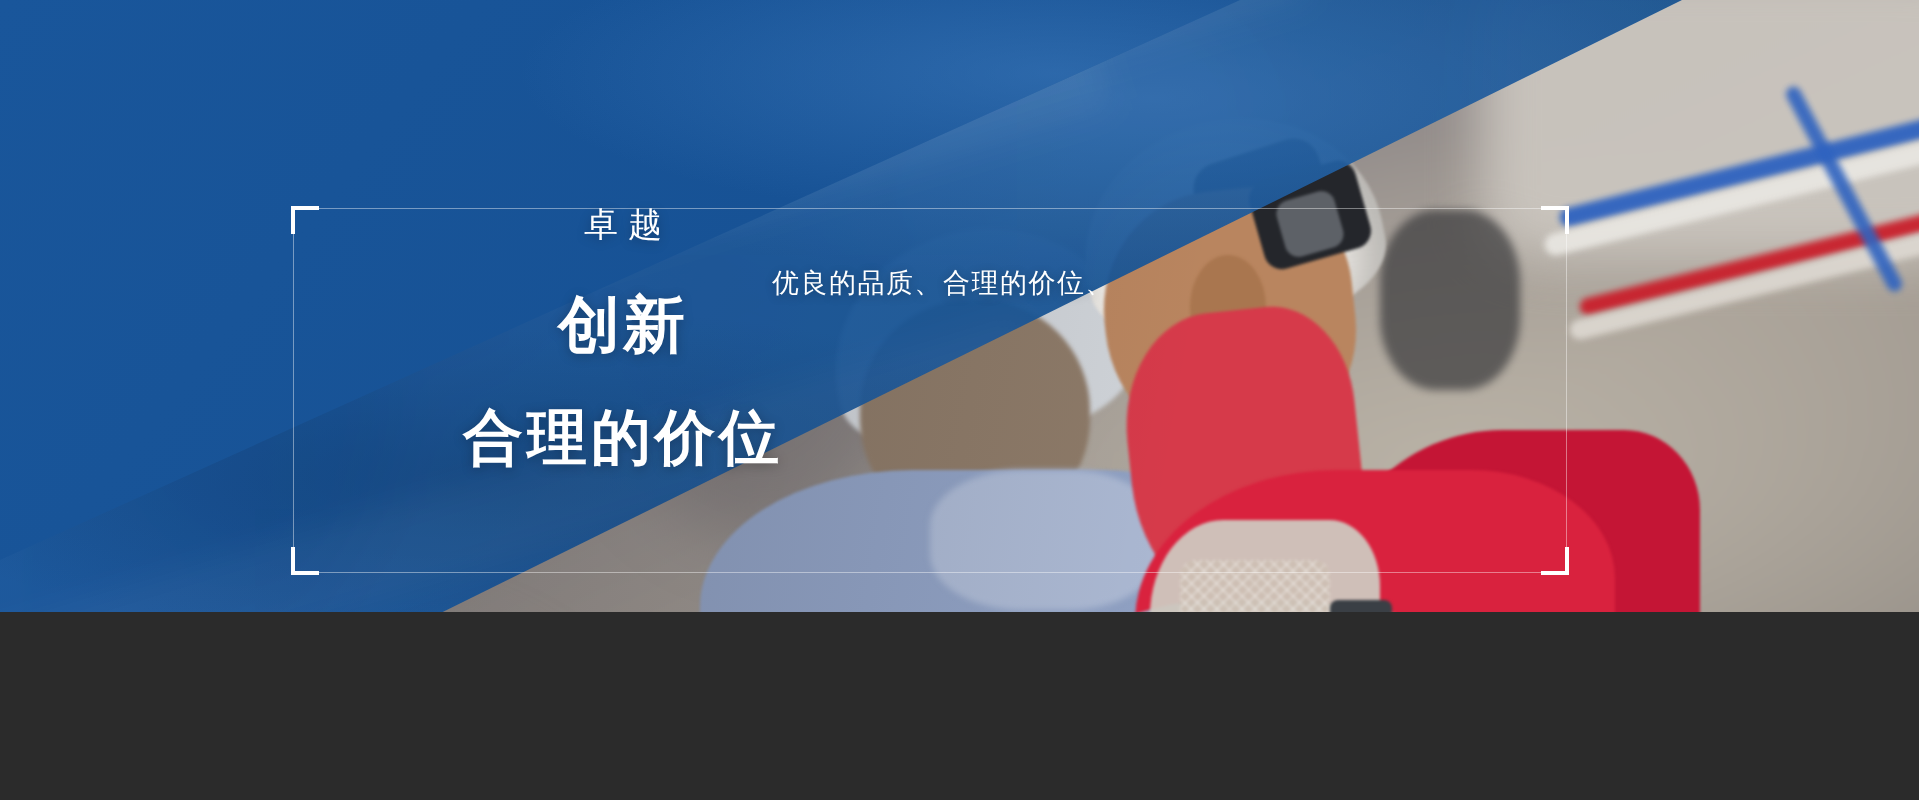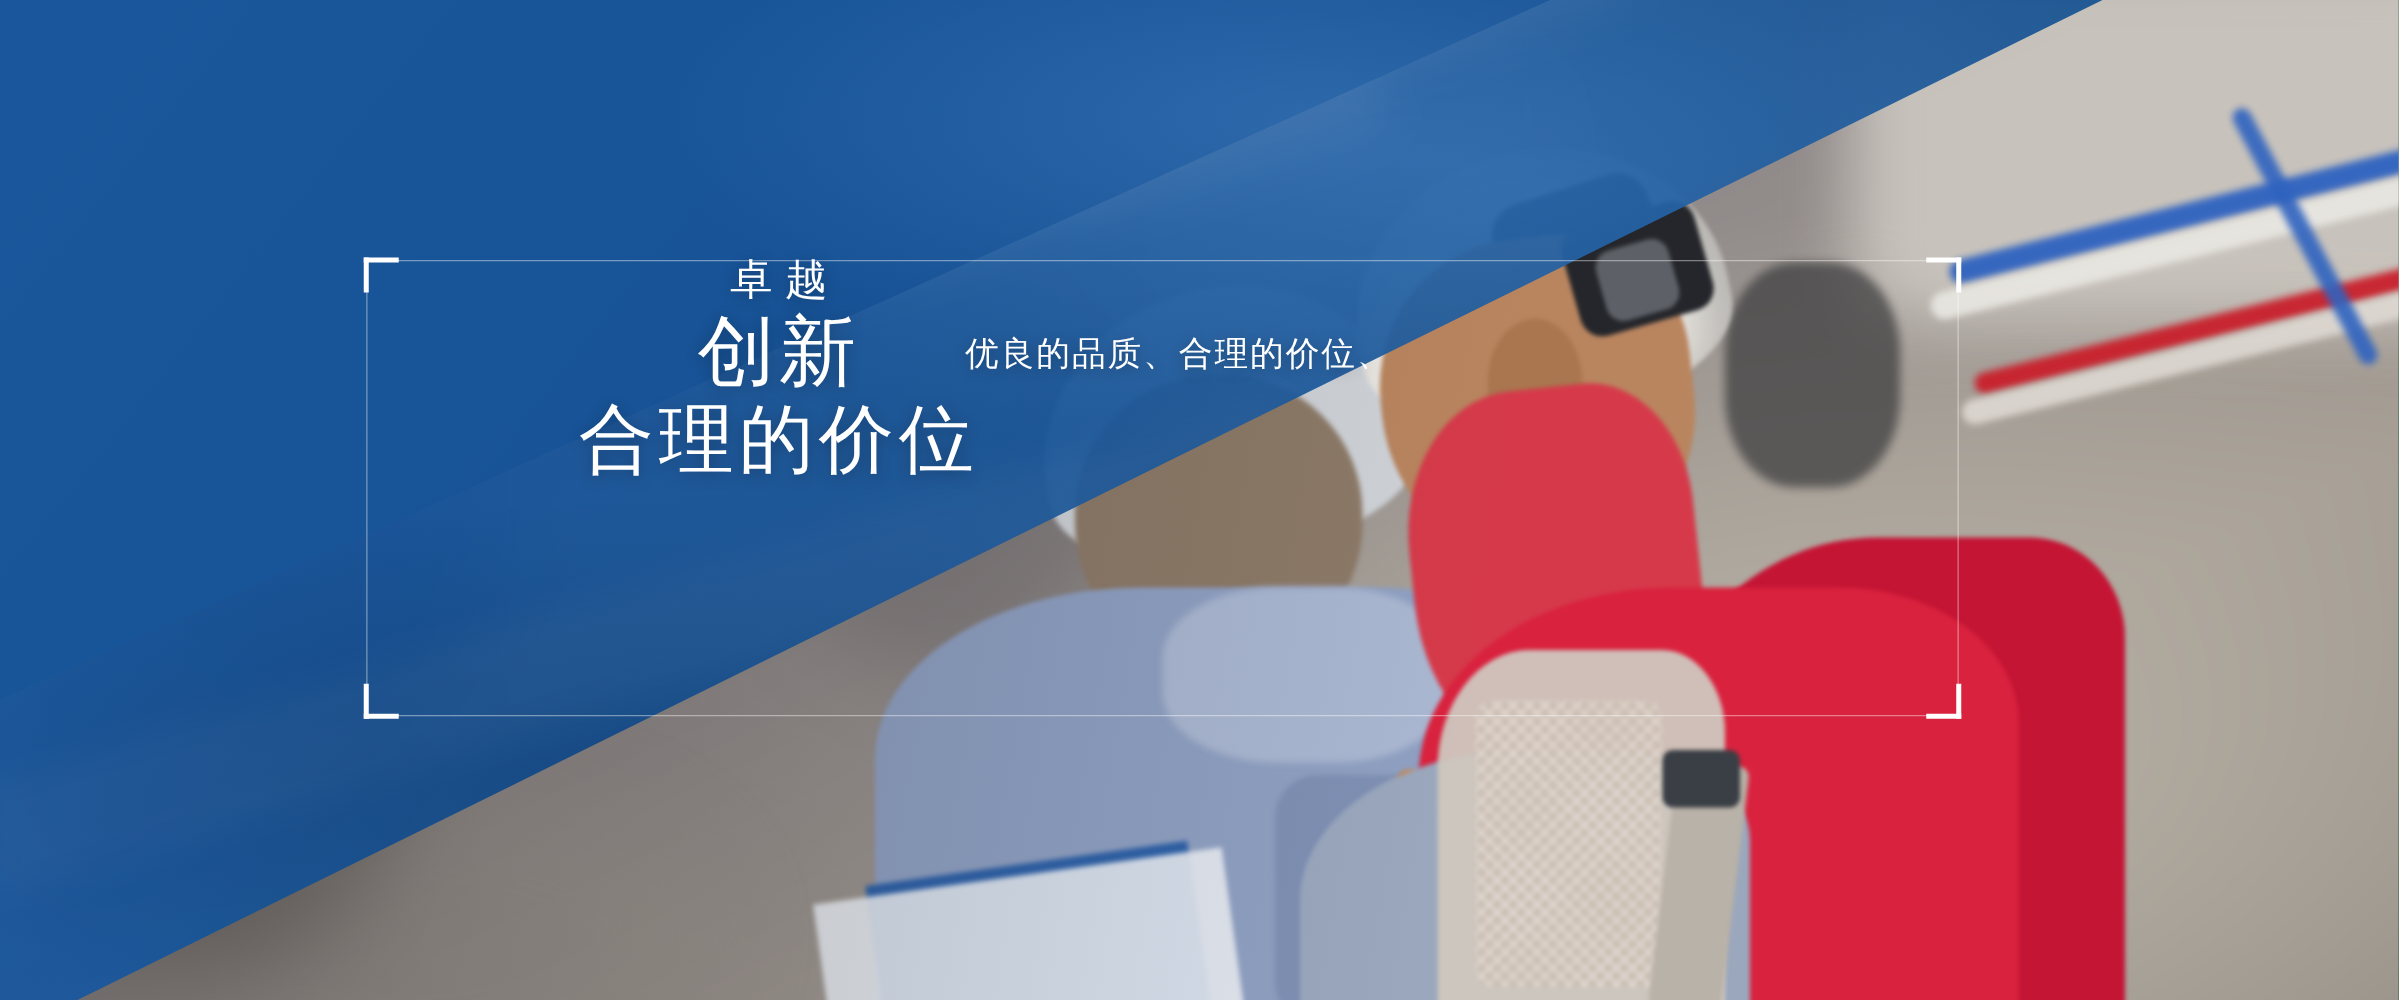--- a/index.html
+++ b/index.html
@@ -1,22 +1,22 @@
 <!DOCTYPE html>
 <html><head>
 <meta charset="utf-8">
 <style>
   html,body{margin:0;padding:0;background:#2b2b2b;}
   *{box-sizing:border-box;}
   .banner{
     position:relative;
-    width:1919px;height:800px;
+    width:1919px;height:612px;
     overflow:hidden;
     font-family:"Liberation Sans","DejaVu Sans",sans-serif;
-    background:#15803d;
+    background:#6d28d9;
   }
 
   
   .photo{position:absolute;inset:0;overflow:hidden;}
 
   
   .photo-base{
     position:absolute;inset:-10%;
     background:
       radial-gradient(ellipse 40% 55% at 13% 18%, #4a423c 0%, rgba(74,66,60,0) 62%),
@@ -127,21 +127,22 @@
     position:absolute;left:110px;top:-6px;width:440px;
     text-align:center;color:#ffffff;
     text-shadow:0 2px 12px rgba(0,0,0,.28);
   }
   .hl-small{
     font-size:34px;line-height:1.32;letter-spacing:10px;
     font-weight:400;padding-left:10px;
   }
   .hl-big{
     font-size:62px;line-height:1.14;letter-spacing:3px;
-    font-weight:400;
+    font-weight:700;
+    margin-top:43px;
   }
   .hl-big.wide{font-size:60px;letter-spacing:4px;}
 
   .subcopy{
     position:absolute;left:479px;top:48px;width:560px;
     color:#ffffff;font-size:27px;line-height:2.02;letter-spacing:1.5px;
     text-shadow:0 2px 10px rgba(0,0,0,.3);
   }
   .subcopy div{white-space:nowrap;}
 </style>

